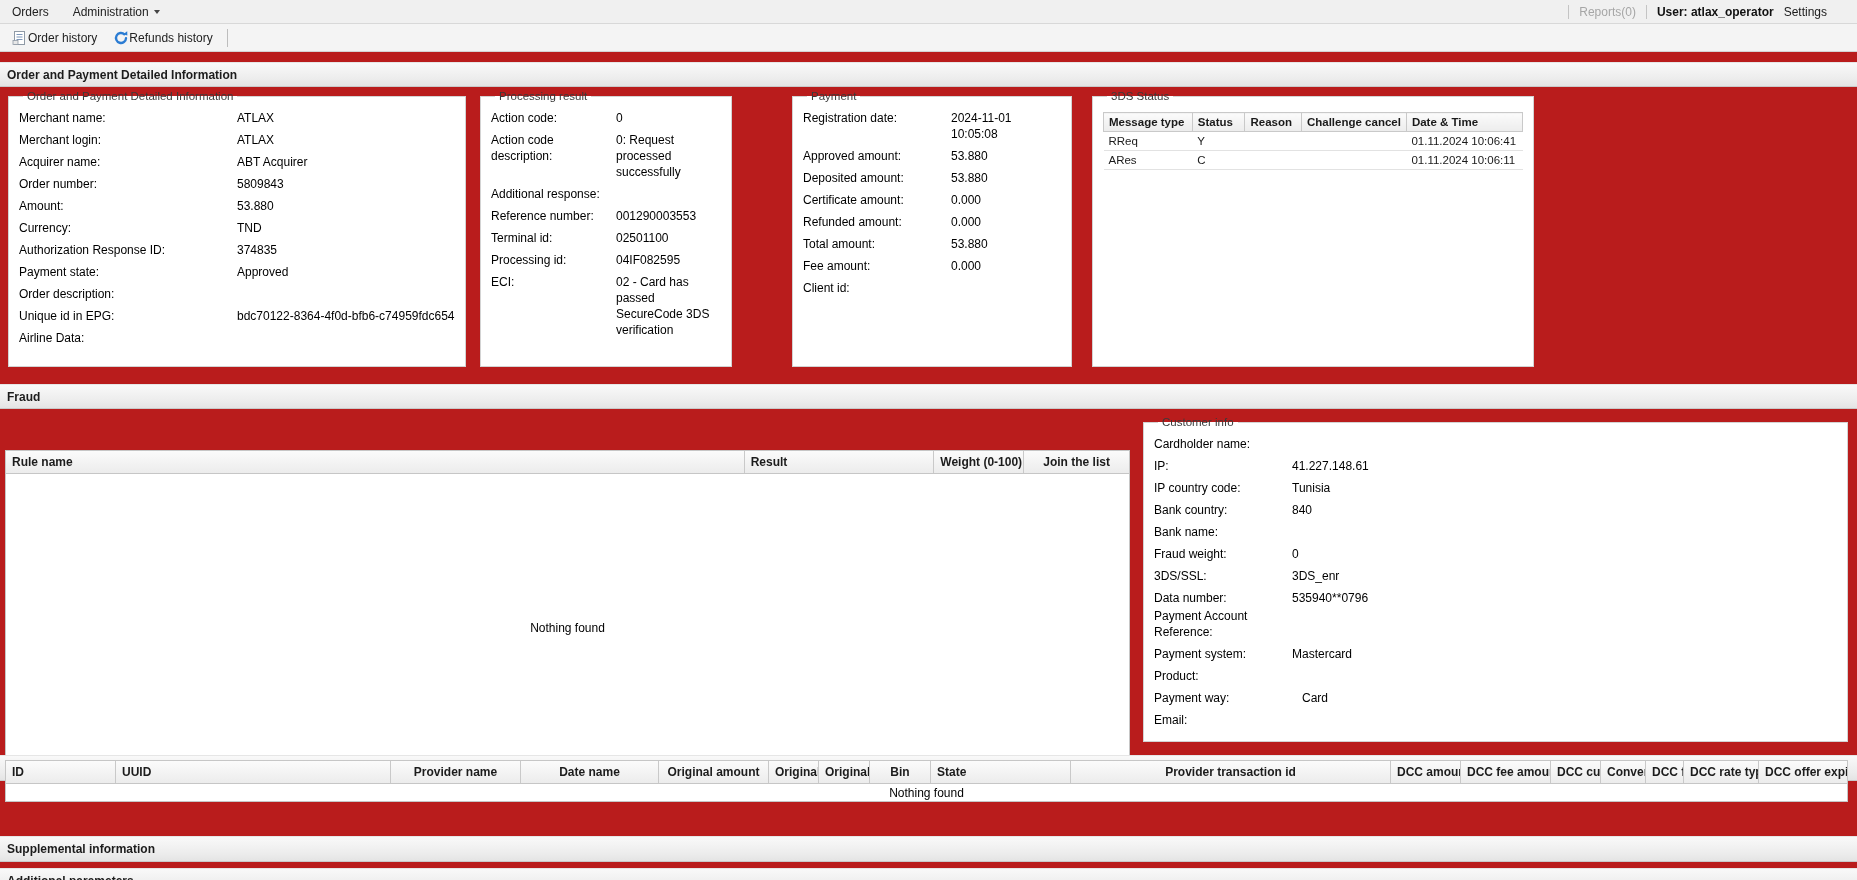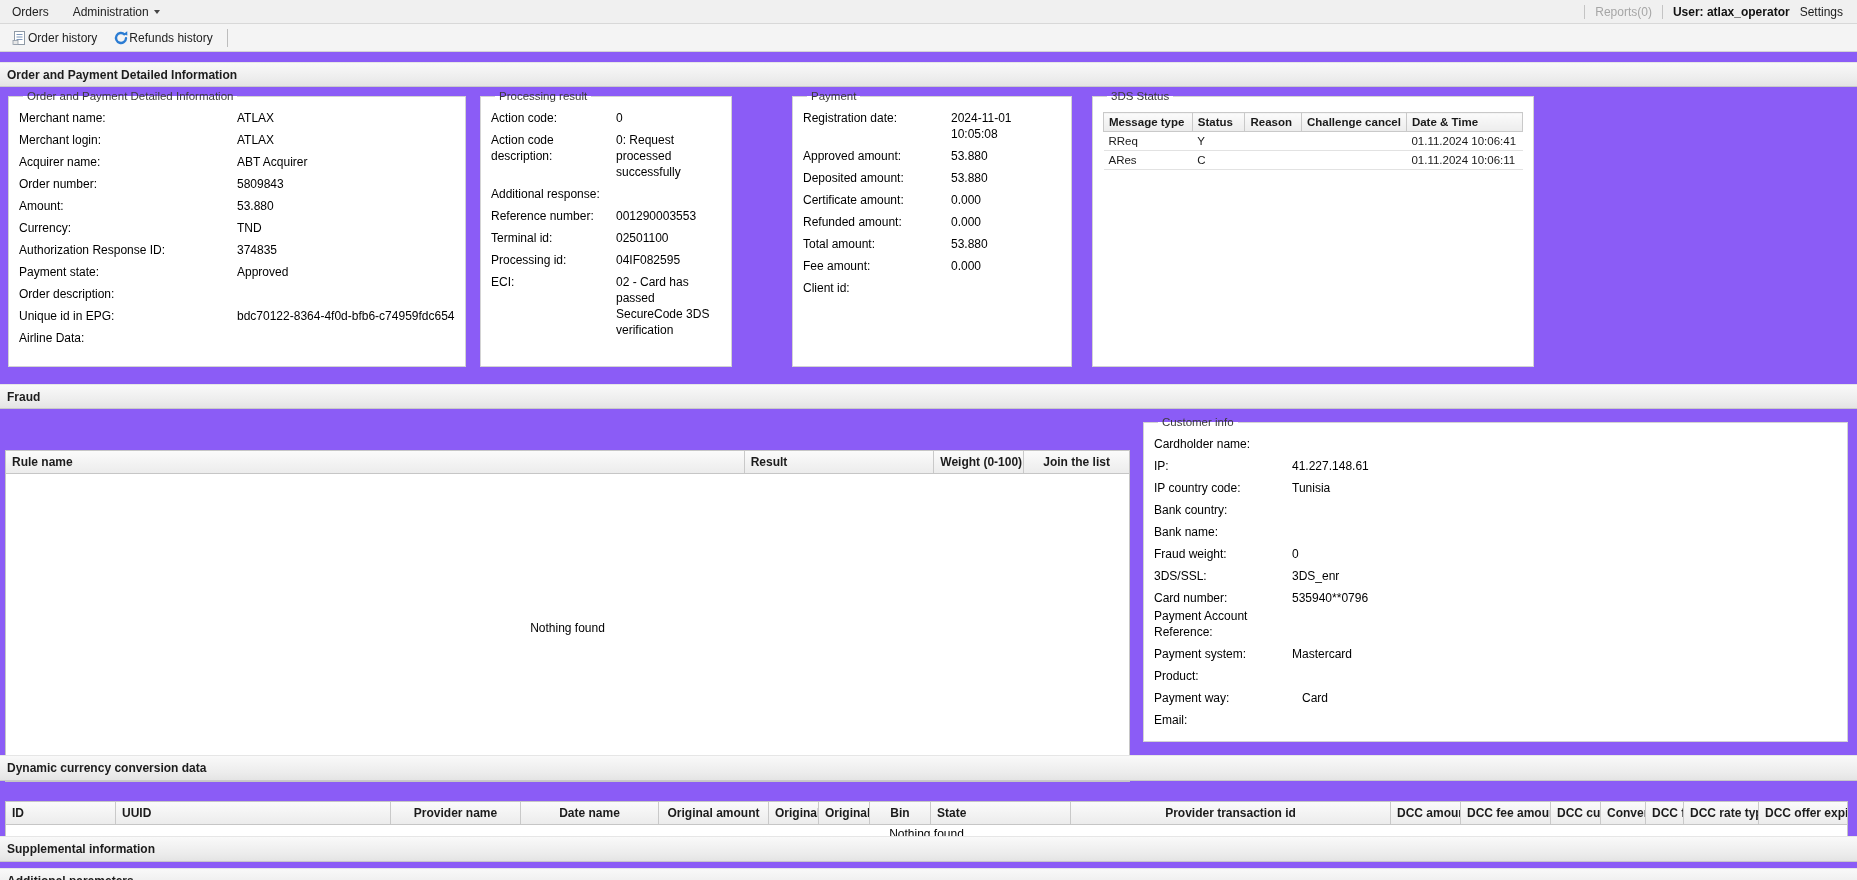--- a/index.html
+++ b/index.html
@@ -1,27 +1,27 @@
 <!DOCTYPE html>
 <html><head>
 <meta charset="utf-8">
 <style>
   * { margin:0; padding:0; box-sizing:border-box; }
   html,body { width:1857px; height:880px; overflow:hidden; background:#fff;
     font-family:"Liberation Sans","DejaVu Sans",sans-serif; font-size:12px; color:#1a1a1a; }
   .abs { position:absolute; }
-  #page { position:relative; width:1857px; height:880px; background:#8b5cf6; }
+  #page { position:relative; width:1857px; height:880px; background:#b91c1c; }
 
   
   .menubar { left:0; top:0; width:1857px; height:24px; background:#f0f0f0;
     border-bottom:1px solid #d8d8d8; display:flex; align-items:center; }
   .menu-item { padding:0 12px; height:24px; display:flex; align-items:center; cursor:default; color:#222; }
   .menu-item .caret { width:0; height:0; border-left:3.5px solid transparent; border-right:3.5px solid transparent;
     border-top:4px solid #444; margin-left:5px; }
-  .menubar-right { margin-left:auto; display:flex; align-items:center; gap:10px; padding-right:14px; }
+  .menubar-right { margin-left:auto; display:flex; align-items:center; gap:10px; padding-right:30px; }
   .vsep { width:1px; height:14px; background:#c4c4c4; }
   .disabled-link { color:#a6a6a6; }
   .user-label { font-weight:bold; color:#111; }
 
   
   .toolbar { left:0; top:24px; width:1857px; height:28px; background:#f4f4f4;
     border-bottom:1px solid #d4d4d4; display:flex; align-items:center; padding:0 4px; }
   .tool-btn { display:flex; align-items:center; padding:3px 8px; border-radius:2px; cursor:default; color:#222; }
   .tool-sep { width:1px; height:18px; background:#bdbdbd; margin:0 6px; }
   .icon16 { width:16px; height:16px; display:inline-block; }
@@ -289,35 +289,36 @@
     <div class="info-row">
         <div class="lbl">IP:</div>
         <div class="val">41.227.148.61</div>
       </div>
     <div class="info-row">
         <div class="lbl">IP country code:</div>
         <div class="val">Tunisia</div>
       </div>
     <div class="info-row">
         <div class="lbl">Bank country:</div>
+        <div class="val">840</div>
       </div>
     <div class="info-row">
         <div class="lbl">Bank name:</div>
         <div class="val"></div>
       </div>
     <div class="info-row">
         <div class="lbl">Fraud weight:</div>
         <div class="val">0</div>
       </div>
     <div class="info-row">
         <div class="lbl">3DS/SSL:</div>
         <div class="val">3DS_enr</div>
       </div>
     <div class="info-row" style="margin-bottom:2px;">
-        <div class="lbl">Card number:</div>
+        <div class="lbl">Data number:</div>
         <div class="val">535940**0796</div>
       </div>
     <div class="info-row">
         <div class="lbl" style="width:110px;">Payment Account Reference:</div>
         <div class="val"></div>
       </div>
     <div class="info-row">
         <div class="lbl">Payment system:</div>
         <div class="val">Mastercard</div>
       </div>
@@ -331,21 +332,21 @@
       </div>
     <div class="info-row">
         <div class="lbl">Email:</div>
       </div>
   </fieldset>
 
   <div class="abs section-bar" style="top:755px; height:26px;">
     <span>Dynamic currency conversion data</span>
   </div>
 
-  <div class="abs" style="left:5px; top:801px; width:1843px;">
+  <div class="abs" style="left:5px; top:760px; width:1843px;">
     <div class="grid-header">
       <div class="cell" style="width:110px;">ID</div>
       <div class="cell" style="width:275px;">UUID</div>
       <div class="cell cell-c" style="width:130px;">Provider name</div>
       <div class="cell cell-c" style="width:138px;">Date name</div>
       <div class="cell cell-c" style="width:110px;">Original amount</div>
       <div class="cell" style="width:50px;">Original f</div>
       <div class="cell" style="width:51px;">Original c</div>
       <div class="cell cell-c" style="width:61px;">Bin</div>
       <div class="cell" style="width:140px;">State</div>

